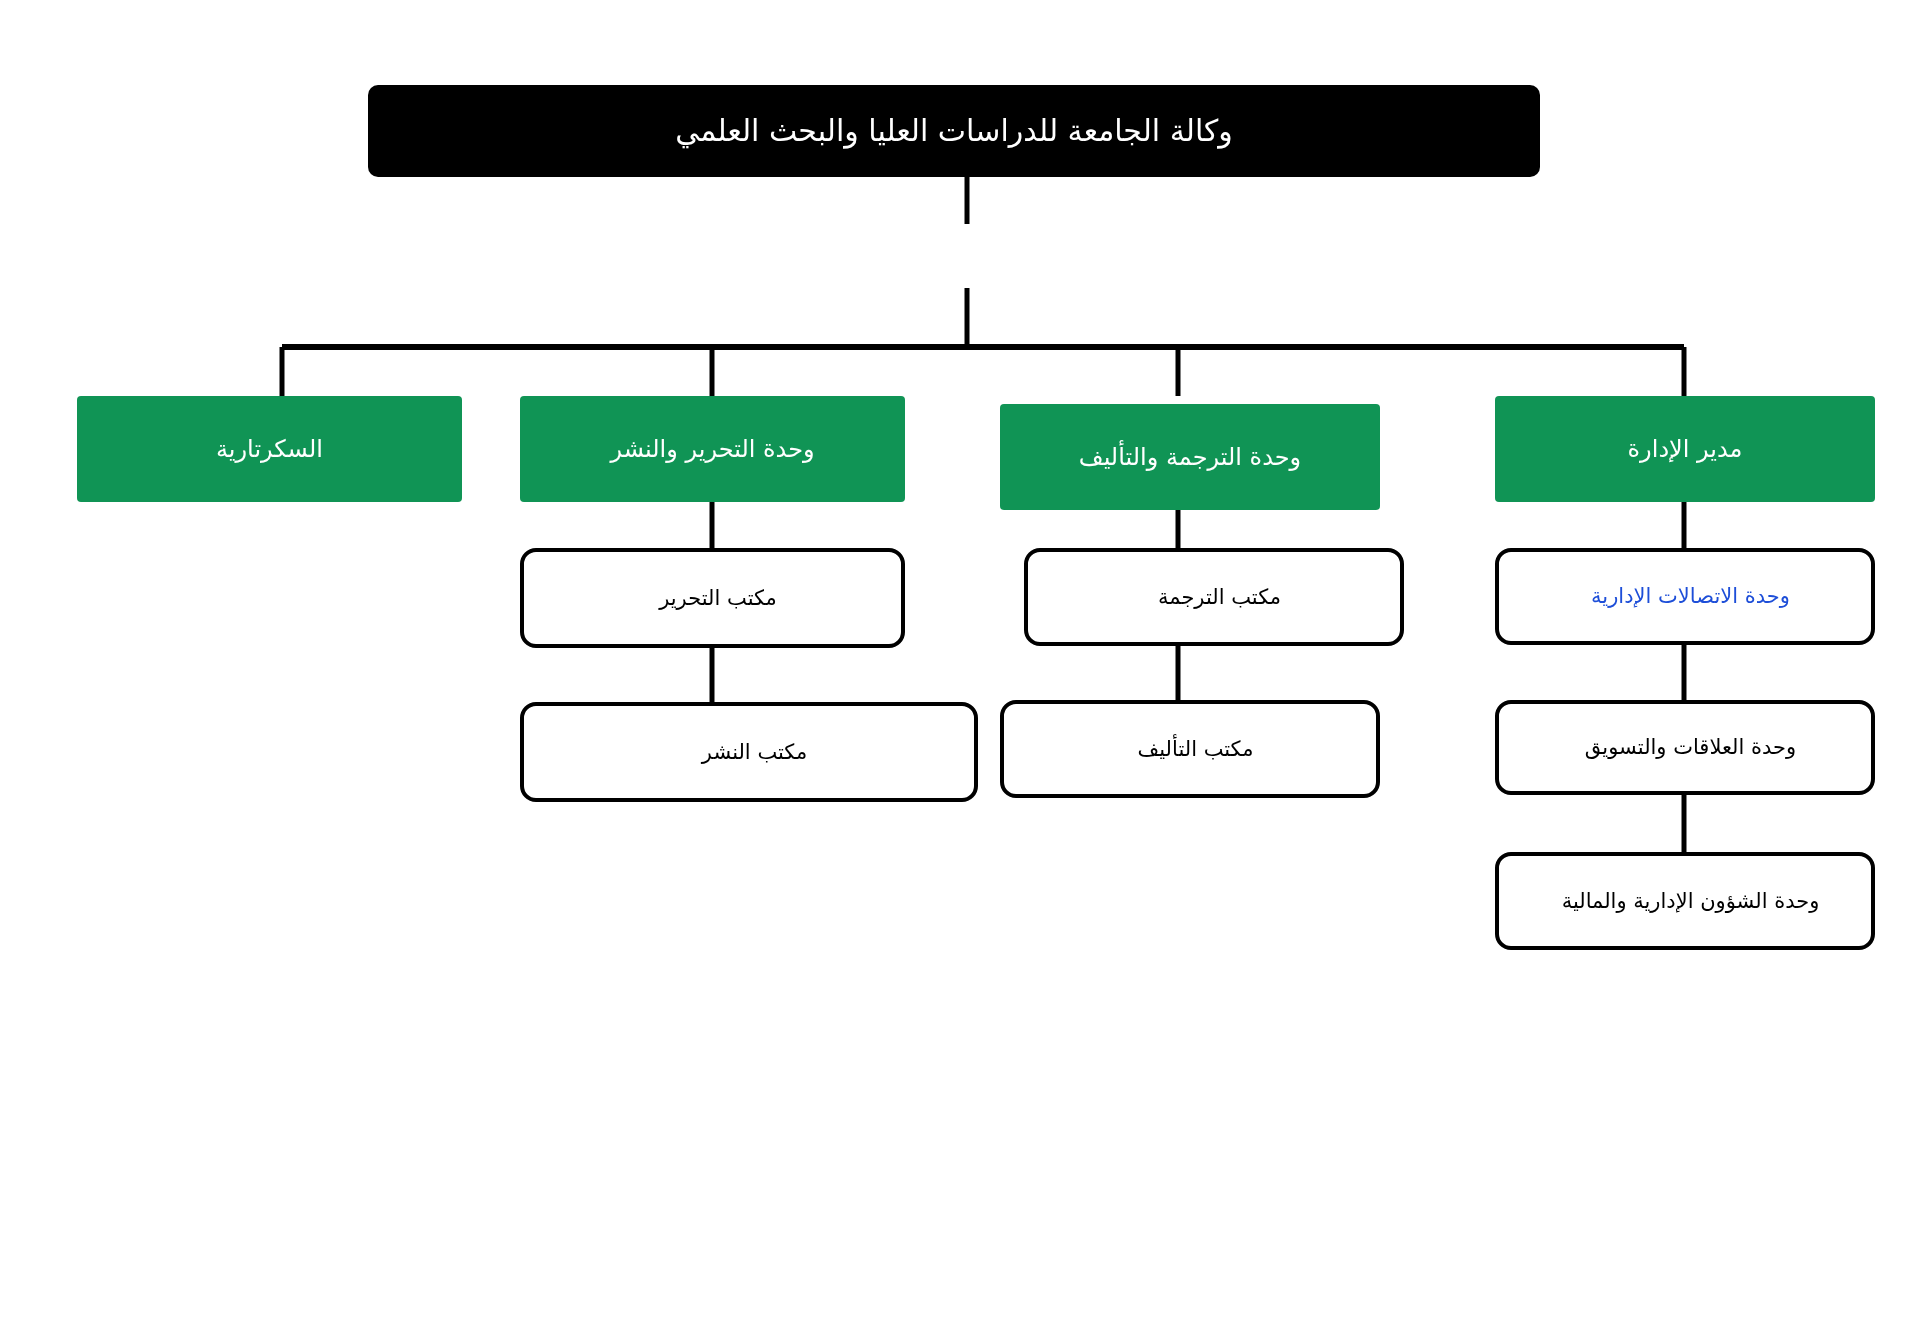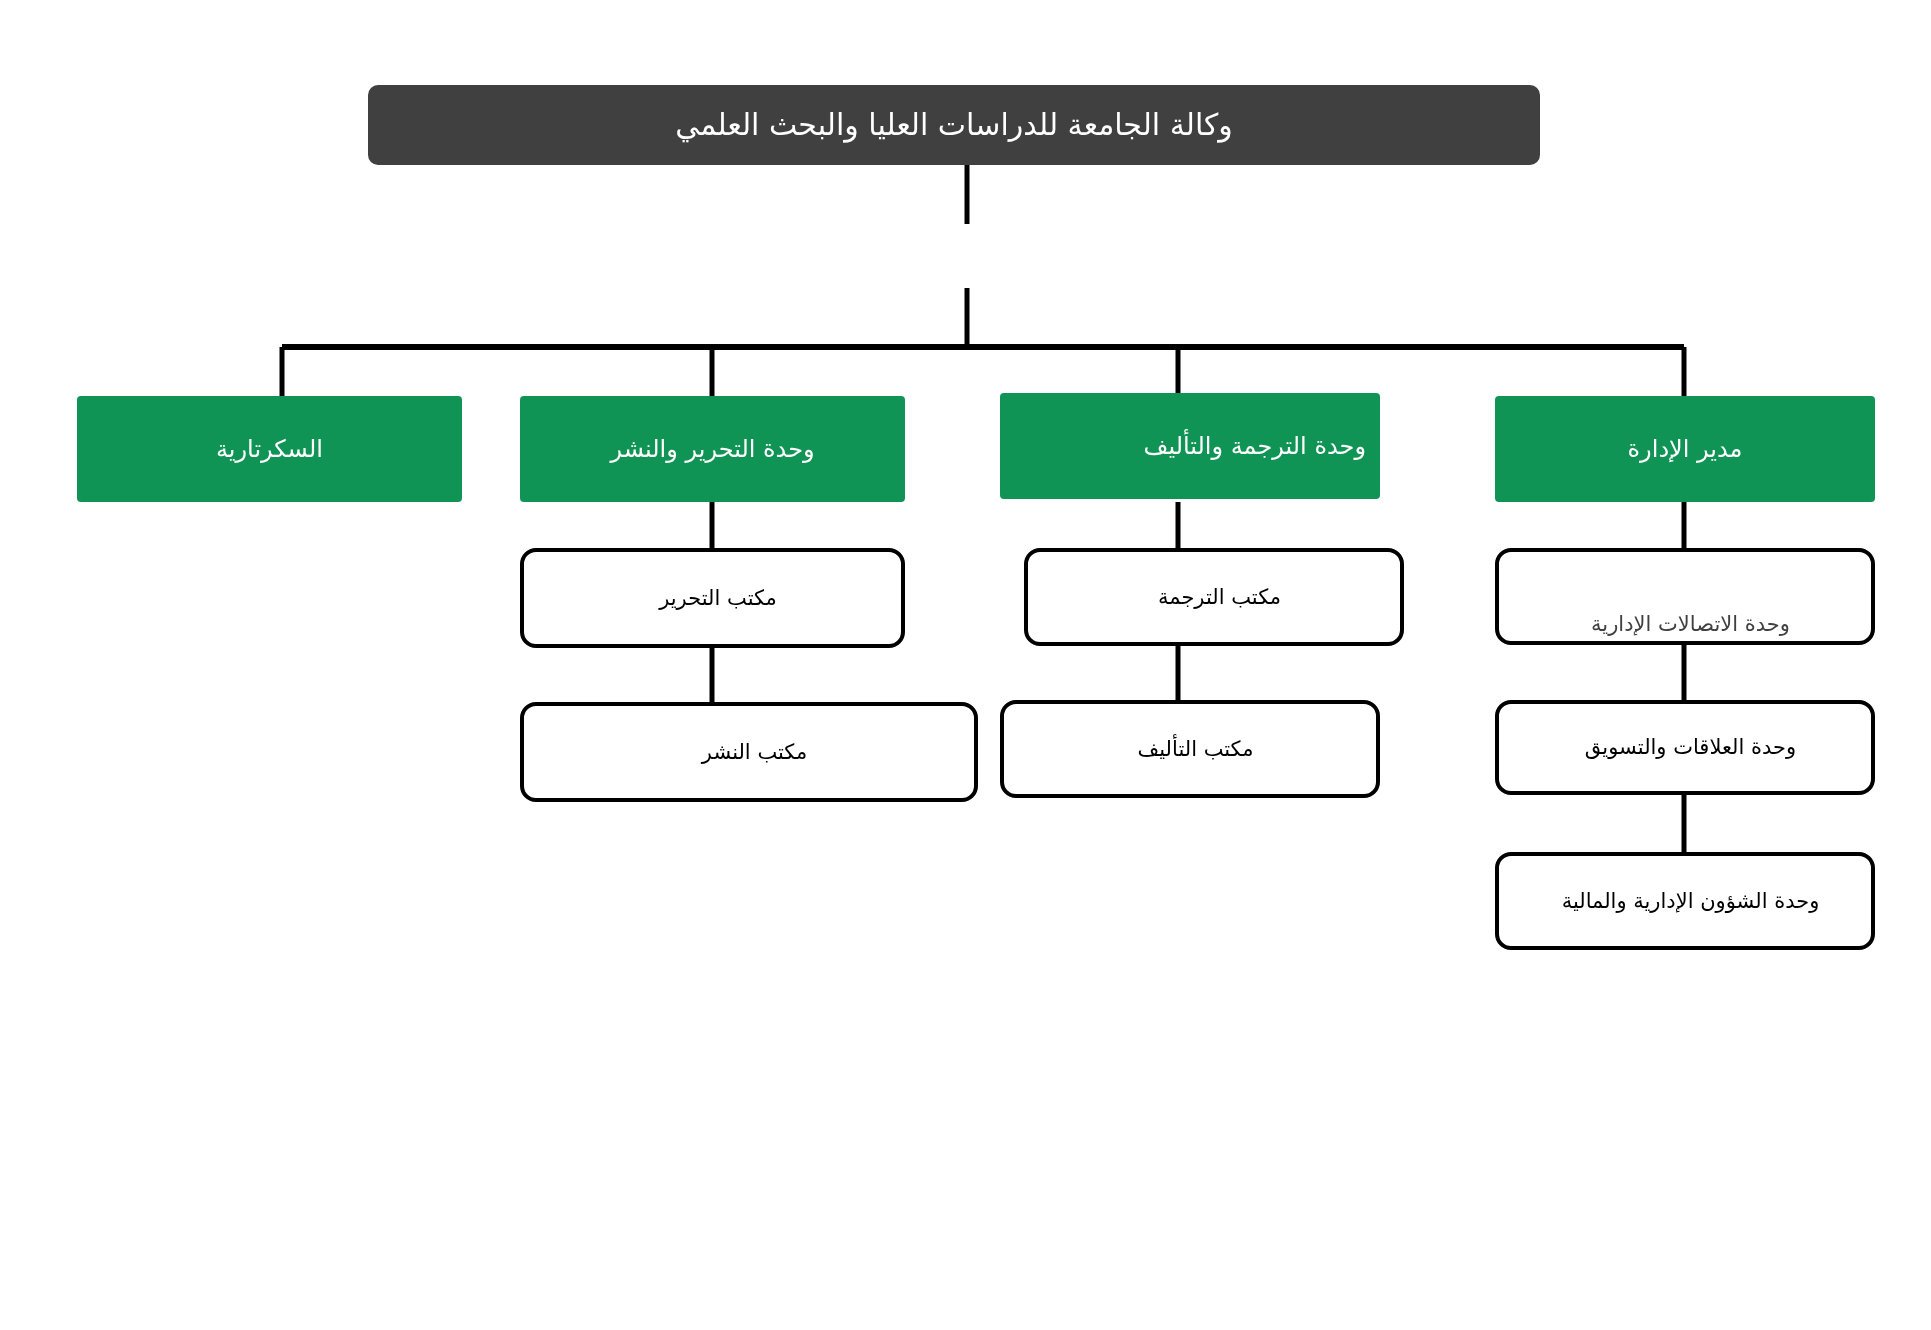--- a/index.html
+++ b/index.html
@@ -94,34 +94,34 @@
 
       <line x1="1178" y1="502" x2="1178" y2="548"></line>
       <line x1="1178" y1="646" x2="1178" y2="700"></line>
 
       <line x1="1684" y1="502" x2="1684" y2="548"></line>
       <line x1="1684" y1="645" x2="1684" y2="700"></line>
       <line x1="1684" y1="795" x2="1684" y2="852"></line>
     </g>
   </svg>
 
-  <div class="node node-green node-root" style="left: 368px; top: 85px; width: 1172px; height: 80px; background: #404040; color: rgb(255, 255, 255);">
+  <div class="node node-green node-root" style="left: 368px; top: 85px; width: 1172px; height: 92px; background: #000000; color: rgb(255, 255, 255);">
     <span class="node-label">وكالة الجامعة للدراسات العليا والبحث العلمي</span>
   </div>
 
 
   <div class="node node-green node-lvl3" style="left: 77px; top: 396px; width: 385px; height: 106px; background: rgb(16, 148, 85); color: rgb(255, 255, 255);">
     <span class="node-label">السكرتارية</span>
   </div>
 
   <div class="node node-green node-lvl3" style="left: 520px; top: 396px; width: 385px; height: 106px; background: rgb(16, 148, 85); color: rgb(255, 255, 255);">
     <span class="node-label">وحدة التحرير والنشر</span>
   </div>
 
-  <div class="node node-green node-lvl3" style="left: 1000px; top: 393px; width: 380px; height: 106px; background: rgb(16, 148, 85); color: rgb(255, 255, 255); text-align: right;">
+  <div class="node node-green node-lvl3" style="left: 1000px; top: 404px; width: 380px; height: 106px; background: rgb(16, 148, 85); color: rgb(255, 255, 255);">
     <span class="node-label">وحدة الترجمة والتأليف</span>
   </div>
 
   <div class="node node-green node-lvl3" style="left: 1495px; top: 396px; width: 380px; height: 106px; background: rgb(16, 148, 85); color: rgb(255, 255, 255);">
     <span class="node-label">مدير الإدارة</span>
   </div>
 
   <div class="node node-white node-lvl4" style="left: 520px; top: 548px; width: 385px; height: 100px; background: rgb(255, 255, 255); color: rgb(0, 0, 0); border-color: rgb(0, 0, 0);">
     <span class="node-label">مكتب التحرير</span>
   </div>
@@ -131,21 +131,21 @@
   </div>
 
   <div class="node node-white node-lvl4" style="left: 1000px; top: 548px; width: 380px; height: 98px; background: rgb(255, 255, 255); color: rgb(0, 0, 0); border-color: rgb(0, 0, 0); margin-left: 24px;">
     <span class="node-label">مكتب الترجمة</span>
   </div>
 
   <div class="node node-white node-lvl4" style="left: 1000px; top: 700px; width: 380px; height: 98px; background: rgb(255, 255, 255); color: rgb(0, 0, 0); border-color: rgb(0, 0, 0);">
     <span class="node-label">مكتب التأليف</span>
   </div>
 
-  <div class="node node-white node-lvl4" style="left: 1495px; top: 548px; width: 380px; height: 97px; background: rgb(255, 255, 255); color: #404040; border-color: rgb(0, 0, 0); align-items: flex-end;">
+  <div class="node node-white node-lvl4" style="left: 1495px; top: 548px; width: 380px; height: 97px; background: rgb(255, 255, 255); color: #1d4ed8; border-color: rgb(0, 0, 0);">
     <span class="node-label">وحدة الاتصالات الإدارية</span>
   </div>
 
   <div class="node node-white node-lvl4" style="left: 1495px; top: 852px; width: 380px; height: 98px; background: rgb(255, 255, 255); color: rgb(0, 0, 0); border-color: rgb(0, 0, 0);">
     <span class="node-label">وحدة الشؤون الإدارية والمالية</span>
   </div>
 
   <div class="node node-white node-lvl4" style="left: 1495px; top: 700px; width: 380px; height: 95px; background: rgb(255, 255, 255); color: rgb(0, 0, 0); border-color: rgb(0, 0, 0);">
     <span class="node-label">وحدة العلاقات والتسويق</span>
   </div>

